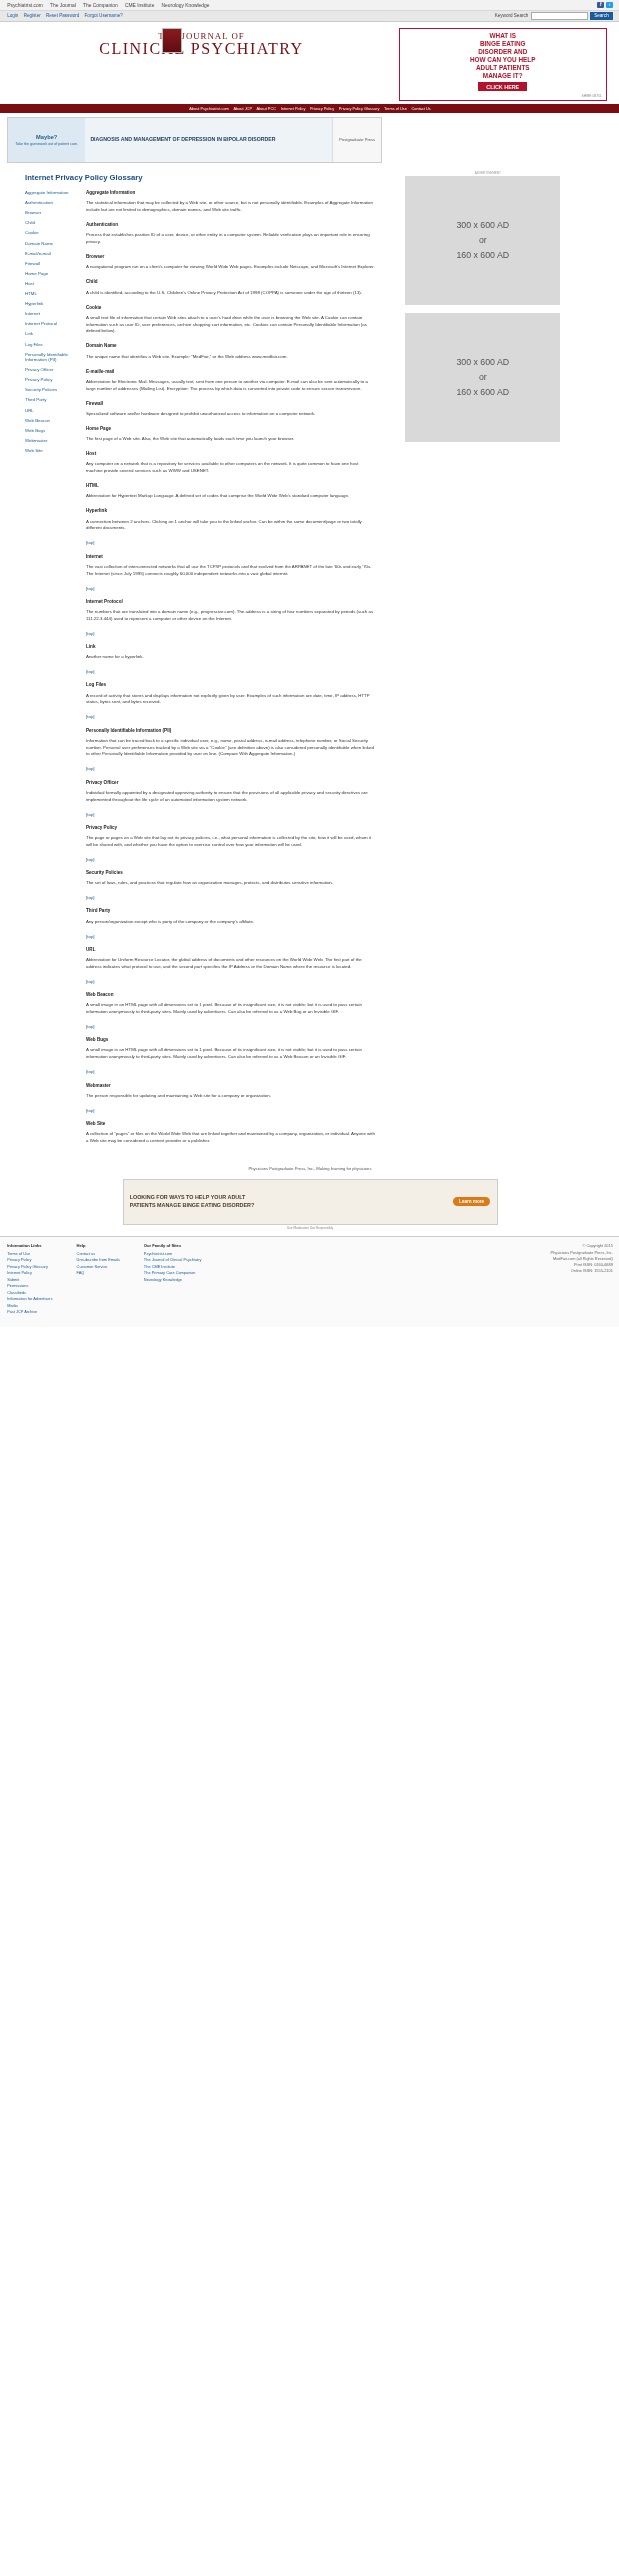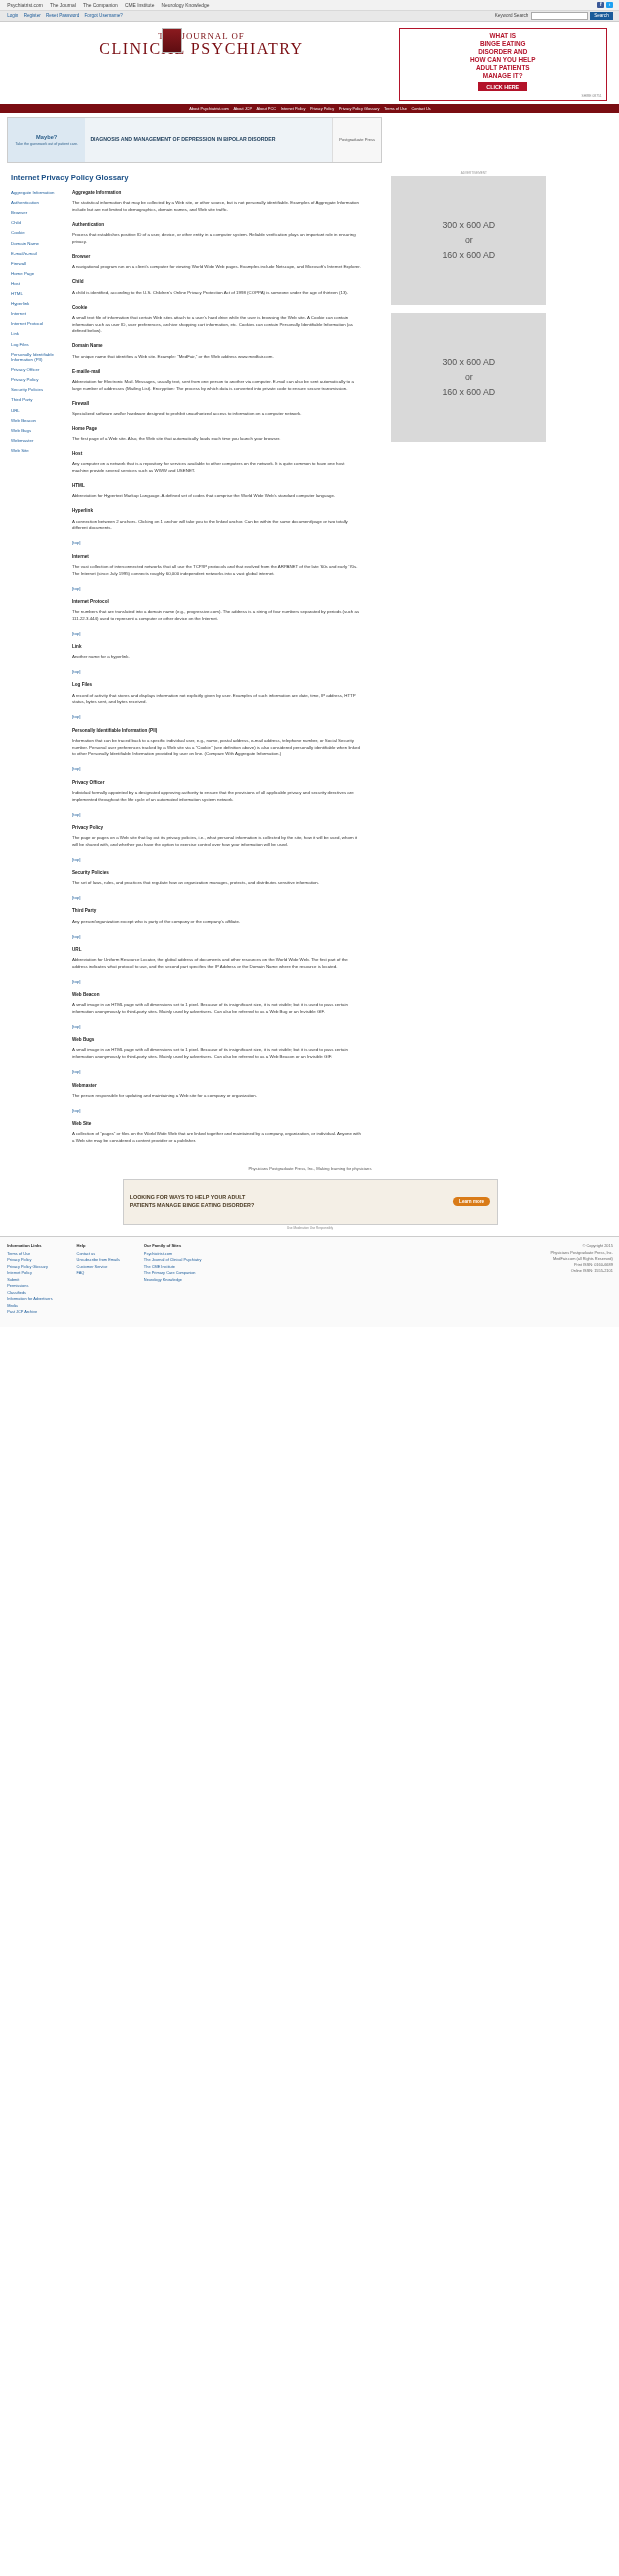--- a/index.html
+++ b/index.html
@@ -150,21 +150,21 @@
   }
   .lb-mid .t1 { font-size: 5.2px; font-weight: bold; line-height: 1.3; }
   .lb-mid .t2 { font-size: 4.1px; margin-top: 1.5px; color: #35607f; }
   .lb-right {
     width: 49px; background: #f7f7f7; display: flex; align-items: center;
     justify-content: center; font-size: 4.1px; color: #555; border-left: 0.5px solid #ddd;
     text-align: center; padding: 2.1px;
   }
 
   
-  .content-area { display: flex; padding: 0 11px; }
+  .content-area { display: flex; padding: 0 25px; }
   .left-col { width: 371px; }
   .right-col { width: 165px; margin-left: 9.3px; padding-top: 5.2px; }
 
   h1.page-title {
     font-size: 7.7px;
     color: #1a4f86;
     font-weight: bold;
     margin: 7.2px 0 8.2px 0;
     font-family: "Liberation Sans", sans-serif;
   }

